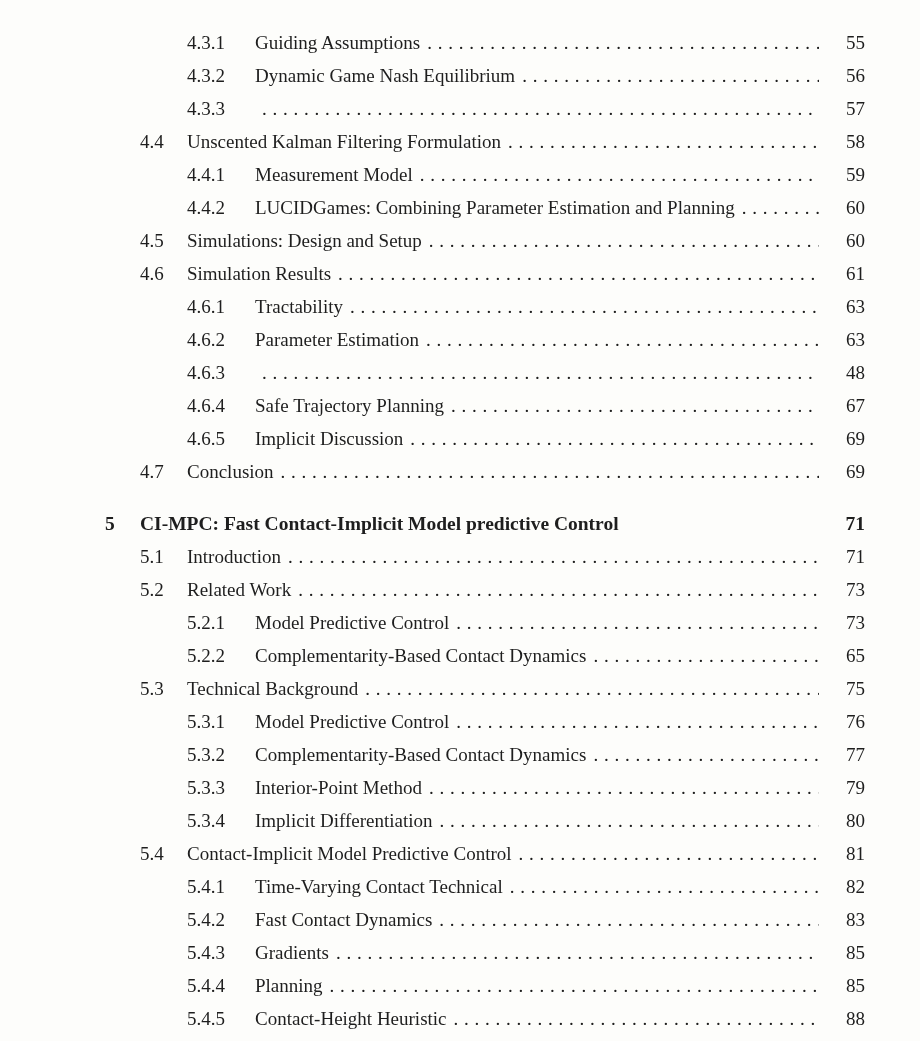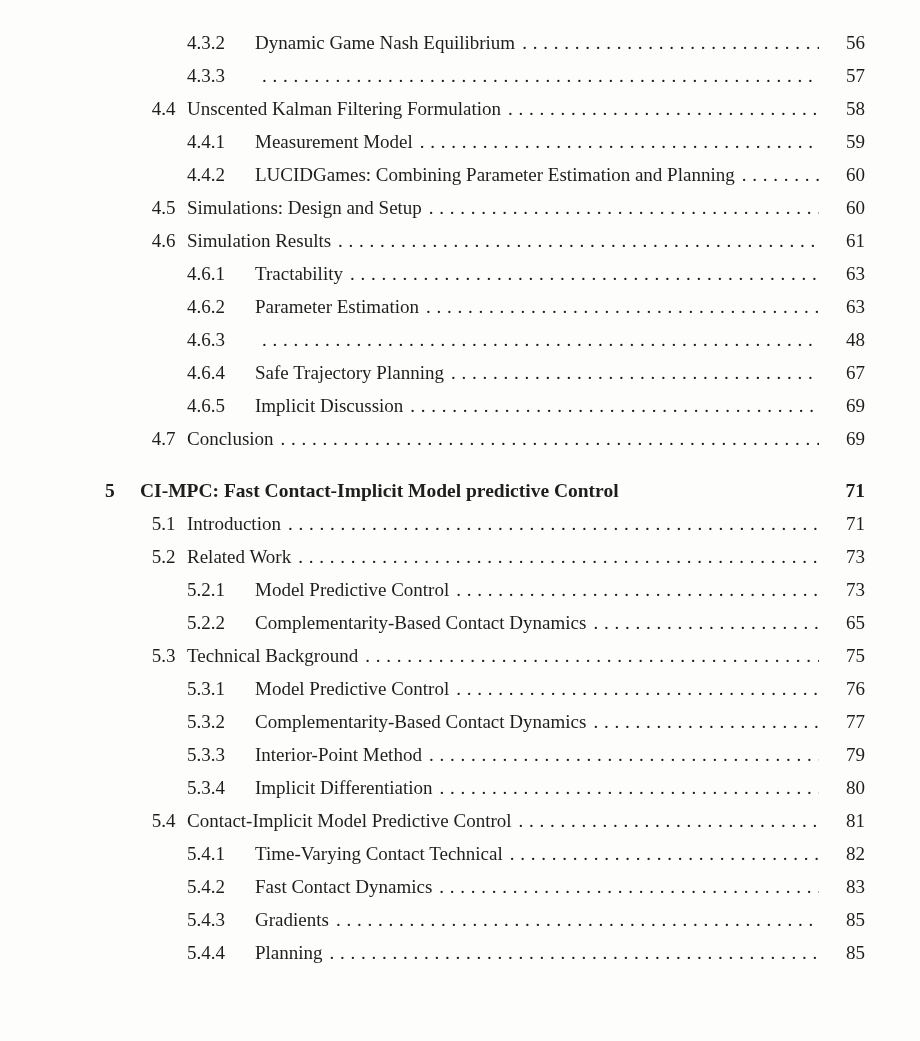--- a/index.html
+++ b/index.html
@@ -28,21 +28,21 @@
     font-size: 19px;
     white-space: nowrap;
   }
   
   .toc-row.chapter { padding-left: 0; }
   .toc-row.section { padding-left: 35px; }
   .toc-row.subsection { padding-left: 82px; }
 
   .num { flex: none; }
   .chapter .num { width: 35px; }
-  .section .num { width: 47px; text-align: center; }
+  .section .num { width: 47px; }
   .subsection .num { width: 68px; }
 
   .title { flex: none; }
 
   .leader {
     flex: 1 1 auto;
     overflow: hidden;
     white-space: nowrap;
     margin: 0 10px 0 7px;
     min-width: 0;
@@ -63,20 +63,26 @@
     font-weight: bold;
     margin-top: 19px;
     font-size: 19.5px;
   }
 </style>
 </head>
 <body>
 
 <div class="page" id="toc-container">
     <div class="toc-row subsection">
+      <span class="num">4.3.1</span>
+      <span class="title">Guiding Assumptions</span>
+      <span class="leader"></span>
+      <span class="pagenum">55</span>
+    </div>
+    <div class="toc-row subsection">
       <span class="num">4.3.2</span>
       <span class="title">Dynamic Game Nash Equilibrium</span>
       <span class="leader"></span>
       <span class="pagenum">56</span>
     </div>
     <div class="toc-row subsection">
       <span class="num">4.3.3</span>
       <span class="leader"></span>
       <span class="pagenum">57</span>
     </div>
@@ -228,13 +234,19 @@
       <span class="title">Gradients</span>
       <span class="leader"></span>
       <span class="pagenum">85</span>
     </div>
     <div class="toc-row subsection">
       <span class="num">5.4.4</span>
       <span class="title">Planning</span>
       <span class="leader"></span>
       <span class="pagenum">85</span>
     </div>
+    <div class="toc-row subsection">
+      <span class="num">5.4.5</span>
+      <span class="title">Contact-Height Heuristic</span>
+      <span class="leader"></span>
+      <span class="pagenum">88</span>
+    </div>
   </div>
 
 </body></html>

